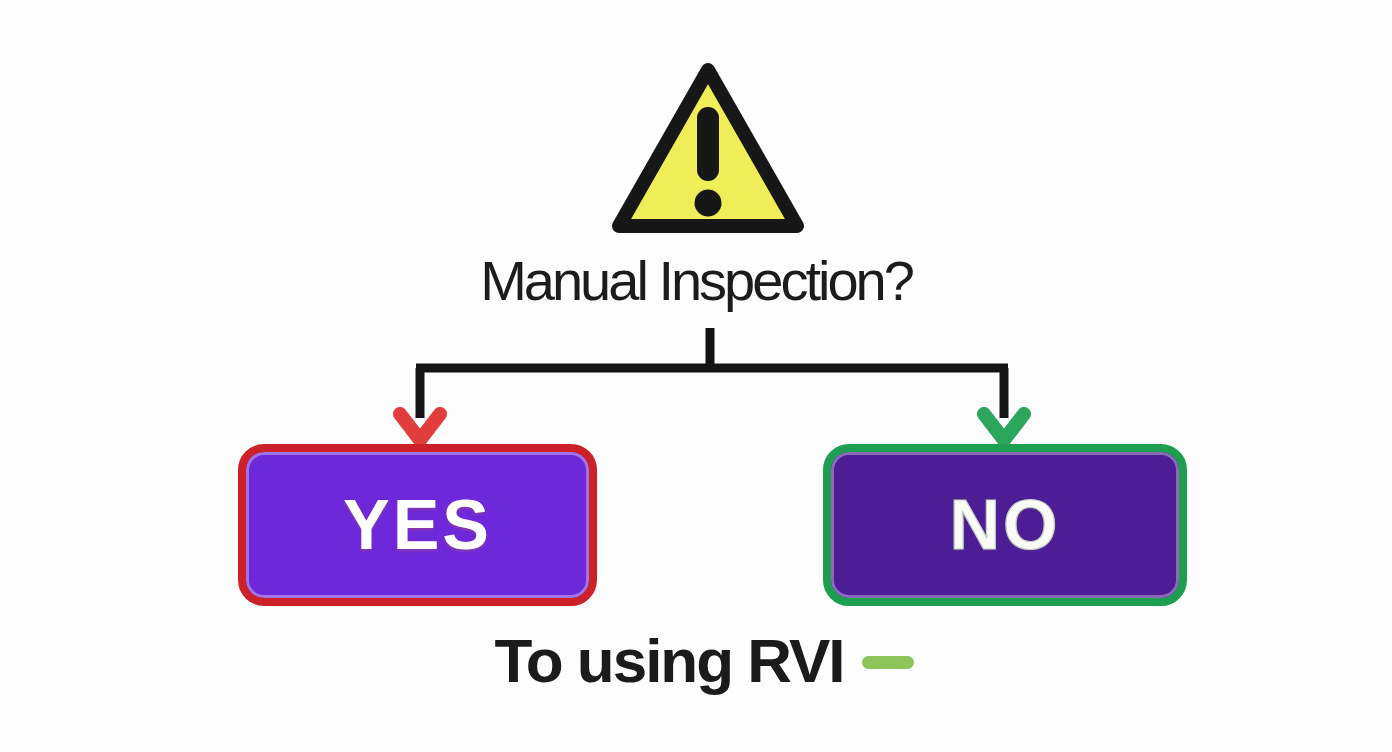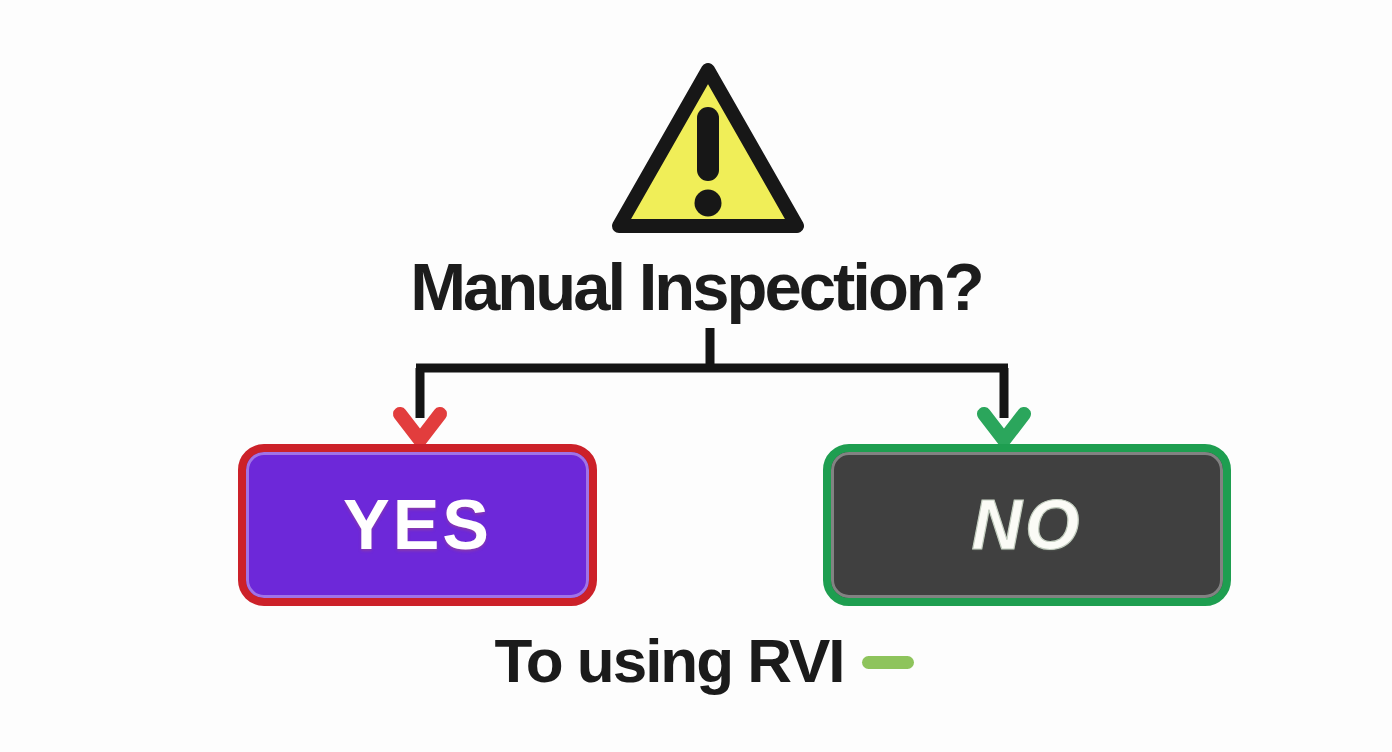--- a/index.html
+++ b/index.html
@@ -26,22 +26,22 @@
   }
 
   
   .question {
     position: absolute;
     left: 0;
     top: 248px;
     width: 1392px;
     margin: 0;
     text-align: center;
-    font-size: 67px;
-    font-weight: 700;
+    font-size: 56px;
+    font-weight: 400;
     letter-spacing: -3px;
     color: #1c1c1c;
   }
 
   
   .connectors-svg {
     position: absolute;
     left: 0;
     top: 322px;
     width: 1392px;
@@ -61,25 +61,24 @@
   }
   .box-yes {
     left: 238px;
     width: 359px;
     background: #6d28d9;
     border: 8px solid #cc2129;
     box-shadow: inset 0 0 0 3px rgba(255,255,255,0.35);
   }
   .box-no {
     left: 823px;
-    width: 408px;
-    background: #404040;
+    width: 364px;
+    background: #4c1d95;
     border: 8px solid #1e9e50;
     box-shadow: inset 0 0 0 3px rgba(255,255,255,0.35);
-    font-style: italic;
   }
   .box-label {
     font-size: 70px;
     font-weight: 800;
     letter-spacing: 3px;
     line-height: 1;
   }
   .box-yes .box-label {
     color: #ffffff;
     text-shadow: 0 2px 3px rgba(190,90,90,0.35);

